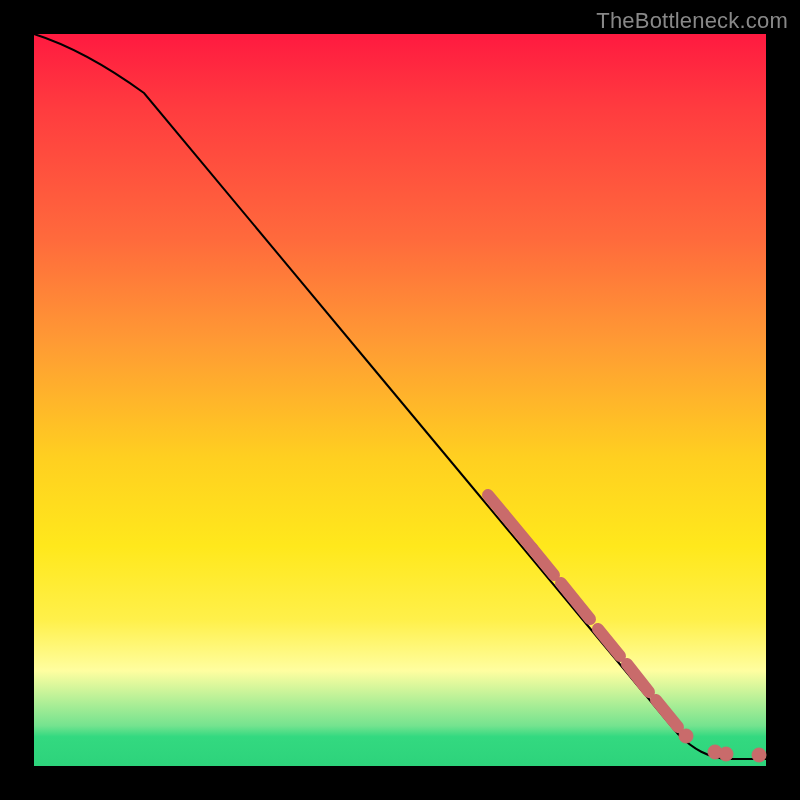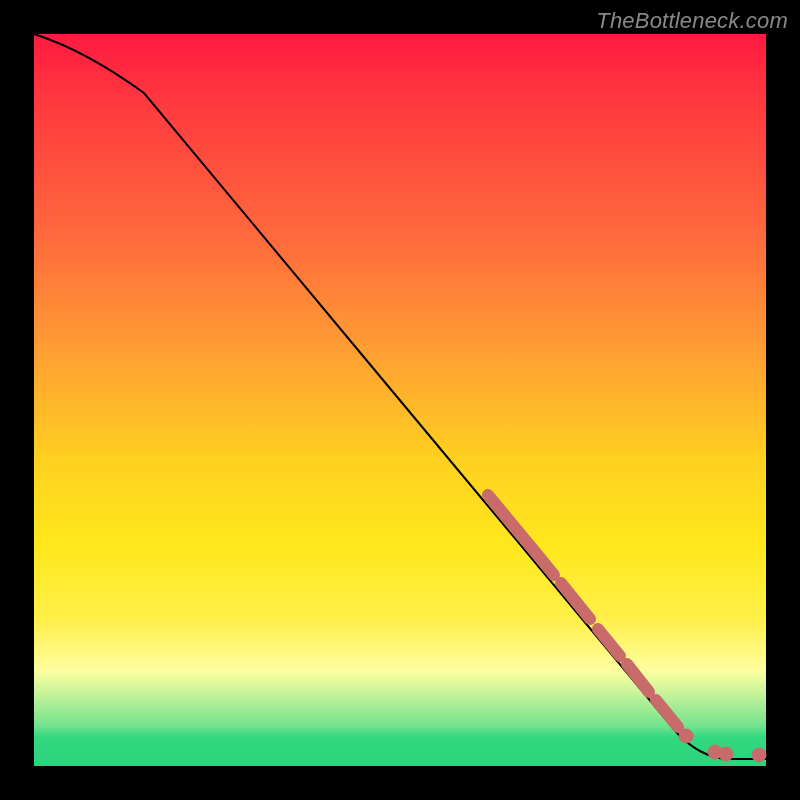--- a/index.html
+++ b/index.html
@@ -40,21 +40,20 @@
     );
   }
   .watermark {
     position: absolute;
     top: 8px;
     right: 12px;
     color: #888;
     font-size: 22px;
     letter-spacing: 0.2px;
     user-select: none;
-    font-style: italic;
   }
   svg.curve {
     position: absolute;
     inset: 0;
     width: 732px;
     height: 732px;
     overflow: visible;
   }
   .line {
     fill: none;

